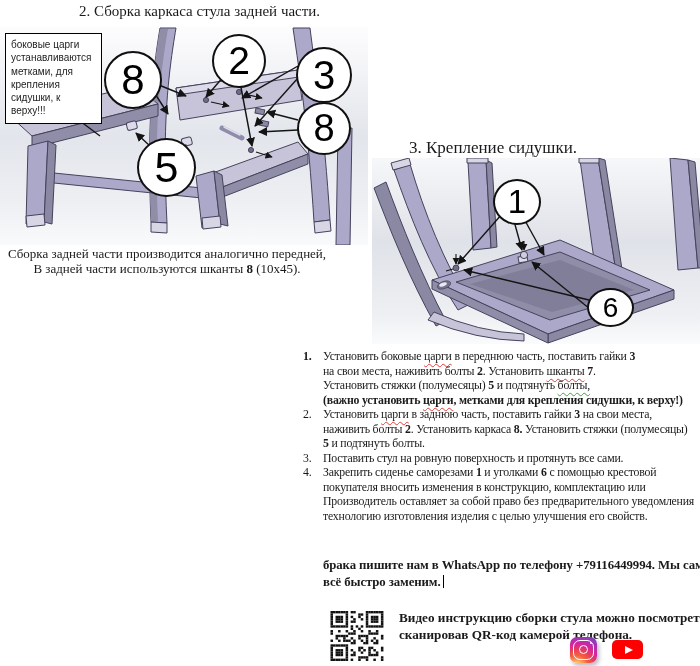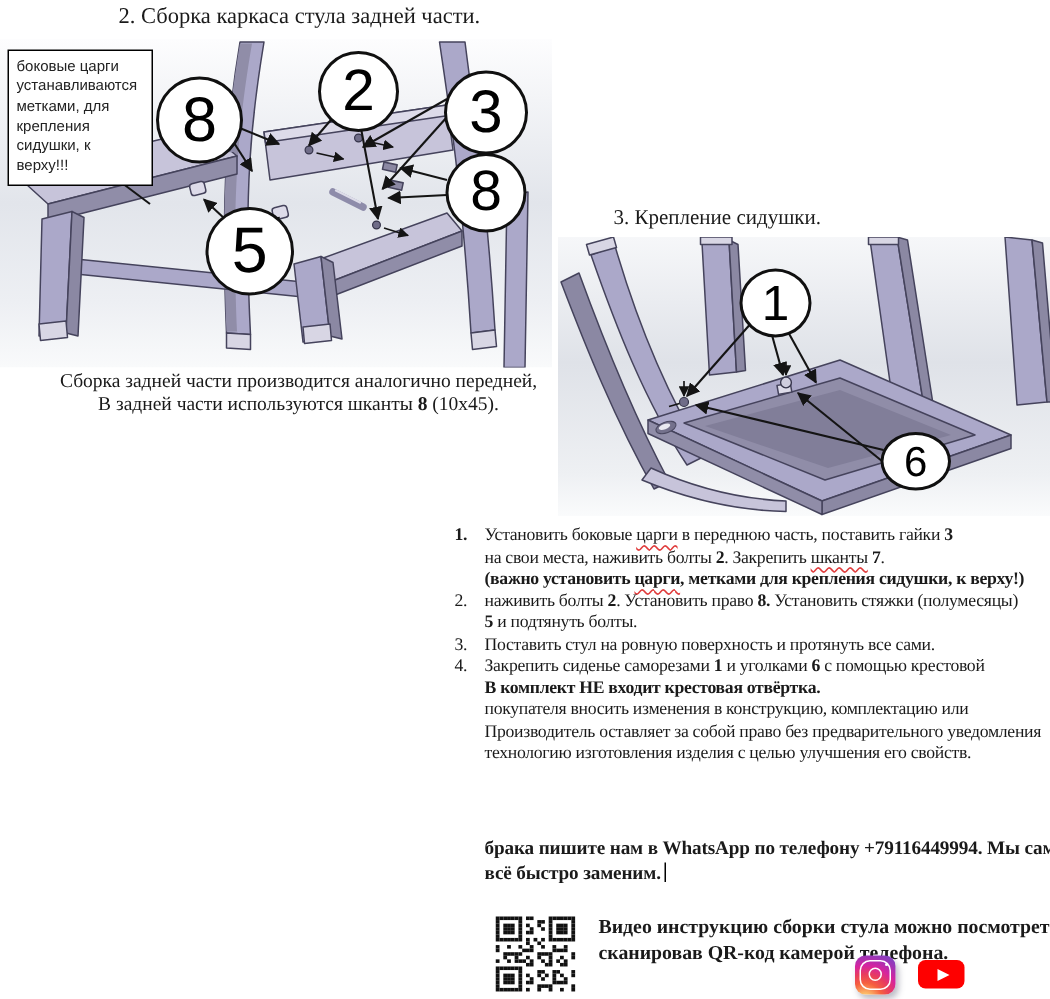--- a/index.html
+++ b/index.html
@@ -1,21 +1,21 @@
 <!DOCTYPE html>
 <html style="--lav: #aba8c9; --lavL: #c7c4da; --lavP: #dddbe9; --lavD: #8b88a3; --seat: #908da8; --seatDeep: #817e99; --cap: #d8d6e4; --outline: #45435c; --ytRed: #fe0000; --spellcheck_red: #e03c3c; --grammar_green: #3da33d;"><head>
 <meta charset="utf-8">
 <style>
   html,body{margin:0;padding:0;}
   body{width:700px;height:666px;position:relative;background:#fff;overflow:hidden;
        font-family:"Liberation Serif", serif;color:#1a1a1a;}
   .abs{position:absolute;}
   
   .h2{left:79px;top:3px;font-size:15px;white-space:nowrap;}
-  .h3{left:409px;top:138px;font-size:14px;white-space:nowrap;}
+  .h3{left:409px;top:138px;font-size:17px;white-space:nowrap;}
   
   .svgL{left:0;top:26px;}
   .svgR{left:372px;top:158px;}
   .part{stroke:var(--outline);stroke-width:1;stroke-linejoin:round;}
   .f1{fill:var(--lav);} .f2{fill:var(--lavL);} .f3{fill:var(--lavD);}
   .f4{fill:var(--lavP);} .f5{fill:var(--seat);} .f6{fill:var(--cap);} .f7{fill:var(--seatDeep);}
   .hole{fill:#74718c;stroke:#4a4860;stroke-width:.7;} .holeIn{fill:#e9e9f1;}
   .scr{fill:#6f6c88;stroke:#35344a;stroke-width:.8;}
   .scr2{fill:#cfcdde;stroke:#35344a;stroke-width:.9;}
   .rod line{stroke:#8e8caa;stroke-width:5;stroke-linecap:round;}
@@ -24,21 +24,21 @@
   .lead2{stroke:#141414;stroke-width:1.1;fill:none;}
   
   .callout{left:5px;top:33px;width:86px;border:1.5px solid #000;background:#fff;
            padding:4px 4px 5px 5px;font-family:Liberation Sans, sans-serif;
            font-size:10px;line-height:1.33;color:#222;}
   
   .balloon{position:absolute;border:2.2px solid #101010;border-radius:50%;background:#fff;
            display:flex;align-items:center;justify-content:center;
            font-family:"Liberation Sans",sans-serif;color:#000;z-index:3;}
   
-  .note{left:0;top:247px;width:334px;text-align:center;font-size:13px;line-height:14.6px;padding-left:32px;}
+  .note{left:0;top:247px;width:334px;text-align:center;font-size:13px;line-height:14.6px;}
   
   .instr{left:303px;top:349px;width:397px;font-size:11.8px;line-height:14.55px;letter-spacing:-0.2px;}
   .item{display:flex;}
   .inum{width:20px;flex:none;}
   .inum.first{font-weight:bold;}
   .itxt{flex:1;}
   .ln{white-space:nowrap;}
   .b{font-weight:bold;}
   .bu{font-weight:bold;text-underline-offset:2px;text-decoration-thickness:1.2px;}
   .rw{text-decoration:underline;text-decoration-style:wavy;text-decoration-color:#e03c3c;
@@ -215,42 +215,43 @@
 </svg>
 
 <div class="balloon" style="left:493px;top:179px;width:44px;height:42px;font-size:33px;">1</div>
 <div class="balloon" style="left:587px;top:288px;width:43px;height:35px;font-size:28px;">6</div>
 
 <div class="abs instr">
   <div class="item">
     <span class="inum first">1.</span>
     <div class="itxt">
         <div class="ln"><span>Установить боковые </span><span class="rw">царги</span><span> в переднюю часть, поставить гайки </span><span class="b">3</span></div>
-        <div class="ln"><span>на свои места, наживить болты </span><span class="b">2</span><span>. Закрепить </span><span class="rw">шканты</span><span> </span><span class="b">7</span><span>.</span></div>
+        <div class="ln"><span>на свои места, наживить болты </span><span class="b">2</span><span>. Установить </span><span class="rw">шканты</span><span> </span><span class="b">7</span><span>.</span></div>
+        <div class="ln"><span>Установить стяжки (полумесяцы) </span><span class="b">5</span><span> и подтянуть </span><span class="gw">болты,</span></div>
         <div class="ln bu"><span>(важно установить </span><span class="rw">царги</span><span>, метками для крепления сидушки, к верху!)</span></div>
       </div>
   </div>
   <div class="item">
     <span class="inum">2.</span>
     <div class="itxt">
-        <div class="ln"><span>наживить болты </span><span class="b">2</span><span>. Установить право </span><span class="bu">8.</span><span> Установить стяжки (полумесяцы)</span></div>
+        <div class="ln"><span>Установить </span><span class="rw">царги</span><span> в заднюю часть, поставить гайки </span><span class="b">3</span><span> на свои места,</span></div>
+        <div class="ln"><span>наживить болты </span><span class="b">2</span><span>. Установить каркаса </span><span class="bu">8.</span><span> Установить стяжки (полумесяцы)</span></div>
         <div class="ln"><span class="b">5</span><span> и подтянуть болты.</span></div>
       </div>
   </div>
   <div class="item">
     <span class="inum">3.</span>
     <div class="itxt">
         <div class="ln"><span>Поставить стул на ровную поверхность и протянуть все сами.</span></div>
       </div>
   </div>
   <div class="item">
     <span class="inum">4.</span>
     <div class="itxt">
         <div class="ln"><span> Закрепить сиденье саморезами </span><span class="b">1</span><span> и уголками </span><span class="b">6</span><span> с помощью крестовой</span></div>
-        <div class="ln bu"><span>В комплект НЕ входит крестовая отвёртка.</span></div>
         <div class="ln"><span>покупателя вносить изменения в конструкцию, комплектацию или</span></div>
         <div class="ln"><span>Производитель оставляет за собой право без предварительного уведомления</span></div>
         <div class="ln"><span>технологию изготовления изделия с целью улучшения его свойств.</span></div>
       </div>
   </div>
 </div>
 
 <div class="abs warning">
     <div class="ln bu"><span>брака пишите нам в WhatsApp по телефону +79116449994. Мы сами</span></div>
     <div class="ln bu"><span>всё быстро заменим.</span><span class="cursor"></span></div>

